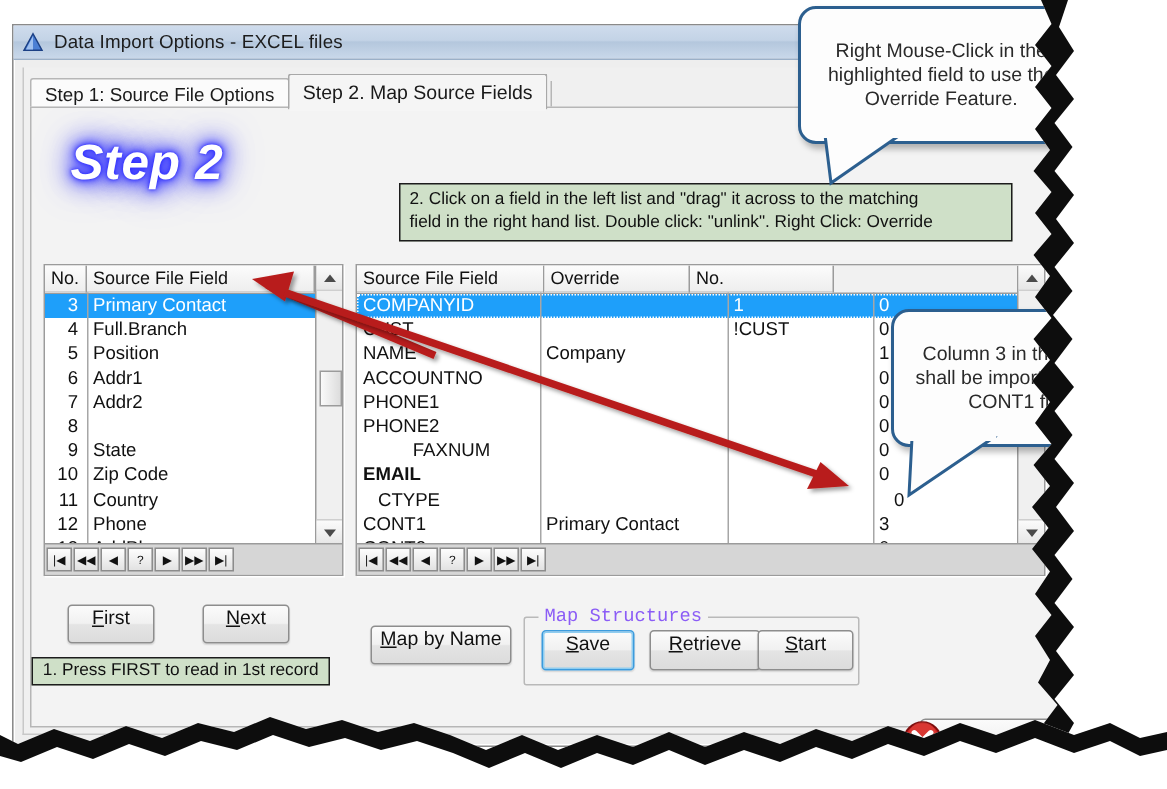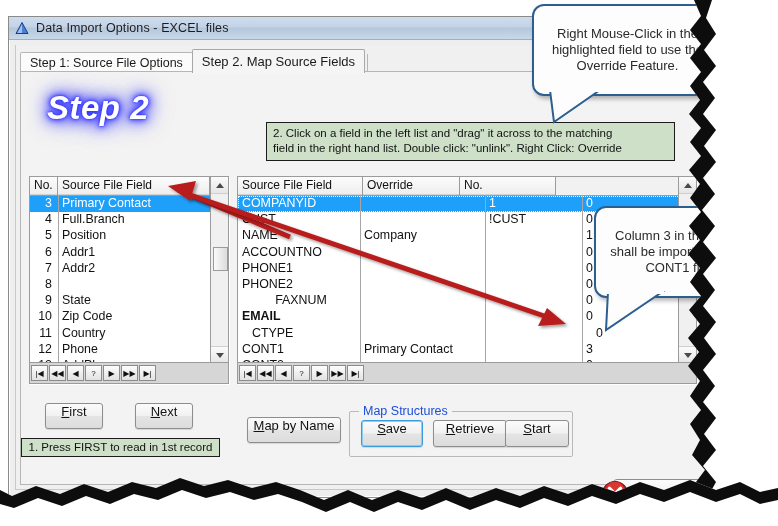--- a/index.html
+++ b/index.html
@@ -106,21 +106,21 @@
   #btn-mapbyname{left:238px;top:400px;width:92px;height:24px;}
   #btn-save{left:352px;top:403px;width:60px;height:25px;}
   #btn-retrieve{left:424px;top:403px;width:72px;height:25px;}
   #btn-start{left:496px;top:403px;width:62px;height:25px;}
   #btn-cancel{left:604px;top:462px;width:108px;height:30px;border-radius:4px;
               justify-content:flex-end;padding-right:22px;}
 
   .grpbox{position:absolute;left:340px;top:394px;width:222px;height:44px;
           border:1px solid #b9b9b9;border-radius:2px;}
   .grplbl{position:absolute;left:350px;top:387px;background:#f3f3f3;
-          padding:0 4px;font-size:12.5px;color:#1d4ed8;}
+          padding:0 4px;font-size:12.5px;color:#8b5cf6;font-family:Liberation Mono, monospace;}
 
   .cancel-ico{position:absolute;left:-14px;top:-1px;width:30px;height:30px;}
 
   
   .callout{position:absolute;background:#fdfdfd;border:2px solid #2c5f8f;
            border-radius:12px;font-size:13px;color:#2a2a2a;line-height:16px;
            text-align:center;display:flex;align-items:center;justify-content:center;
            box-shadow:2px 3px 4px rgba(0,0,0,.28);z-index:40;}
   #callout-1{left:532px;top:4px;width:175px;height:88px;padding:0 6px;}
   #callout-2{left:594px;top:206px;width:162px;height:88px;padding:0 6px;}

